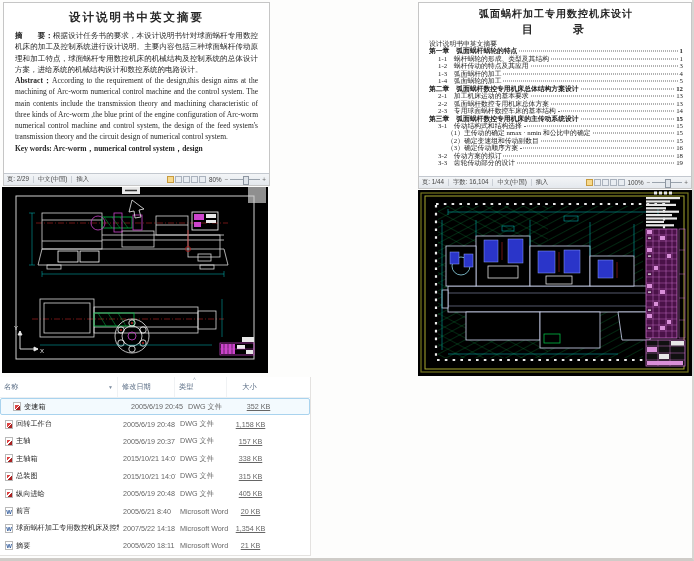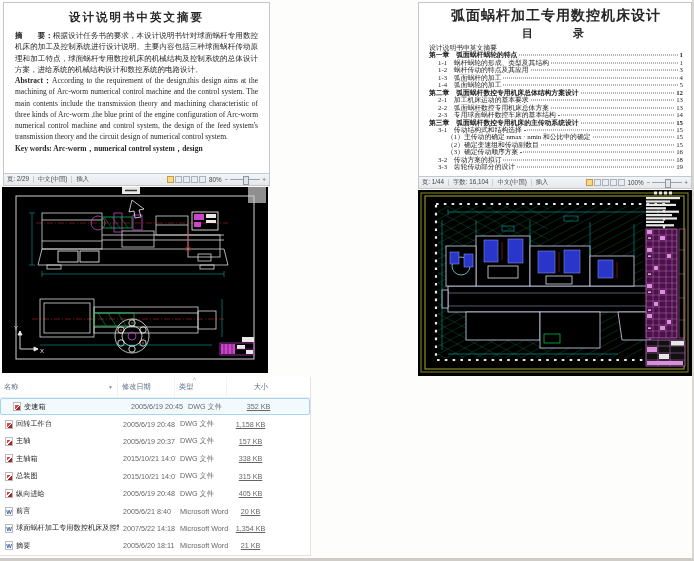--- a/index.html
+++ b/index.html
@@ -26,21 +26,21 @@
   #doc1{left:3px;top:2px;width:267px;height:184px;}
   #doc1 .word-page{padding:5px 11px 0 11px;}
   #doc1 h1{margin:2px 0 5px;font-size:11.5px;text-align:center;letter-spacing:2px;font-weight:bold;}
   #doc1 p{margin:0;font-size:7.5px;line-height:1.5;text-align:justify;}
   #doc1 .b{font-weight:bold;}
   #doc1 .kw{margin-top:1px;}
 
   
   #doc2{left:418px;top:2px;width:274px;height:187px;}
   #doc2 .word-page{padding:4px 8px 0 10px;}
-  #doc2 .doc2-header{font-size:14px;font-weight:bold;text-align:center;letter-spacing:1px;margin-bottom:1px;}
+  #doc2 .doc2-header{font-size:10px;font-weight:bold;text-align:center;letter-spacing:1px;margin-bottom:1px;}
   #doc2 .toc-title{font-size:11px;font-weight:bold;text-align:center;letter-spacing:6px;margin:1px 0 3px;}
   .toc-row{display:flex;align-items:baseline;font-size:6.8px;line-height:7.45px;color:#222;}
   .toc-row .toc-label{white-space:nowrap;}
   .toc-row .toc-dots{flex:1;border-bottom:1px dotted #666;margin:0 2px;transform:translateY(-1.5px);}
   .toc-row .toc-page{white-space:nowrap;}
   .toc-row.chapter{font-weight:bold;}
   .toc-row.sub{padding-left:9px;}
   .toc-row.subsub{padding-left:18px;}
   .toc-row.plain .toc-dots{border-bottom:none;}
 
@@ -53,21 +53,21 @@
   
   #filelist{position:absolute;left:0;top:377px;width:311px;height:179px;background:#fff;
             border-right:1px solid #e4e2e0;border-bottom:1px solid #e4e2e0;box-sizing:border-box;
             font-family:"Liberation Sans",sans-serif;}
   .fl-header{position:relative;display:flex;height:20px;align-items:center;font-size:7.2px;color:#5a6d85;
              border-bottom:1px solid #eceff2;}
   .fl-header .hcell{padding:0 4px;box-sizing:border-box;height:100%;display:flex;align-items:center;border-right:1px solid #f0f2f4;}
   .hc-name{width:118px;justify-content:space-between;}
   .hc-date{width:57px;}
   .hc-type{width:52px;position:relative;}
-  .hc-size{width:45px;justify-content:flex-end;border-right:none!important;}
+  .hc-size{width:45px;justify-content:center;border-right:none!important;}
   .hdr-dropdown{font-size:5px;color:#7d8da0;}
   .sort-chevron{position:absolute;top:-1px;left:18px;font-size:5px;color:#9aa7b5;}
   .fl-row{display:flex;height:17.4px;align-items:center;font-size:7.2px;color:#222;
           border:1px solid transparent;border-radius:2px;box-sizing:border-box;}
   .fl-row.selected{background:#f3fafe;border-color:#a9d3ee;padding-left:8px;}
   .fl-row .cell{padding:0 4px;box-sizing:border-box;white-space:nowrap;overflow:hidden;}
   .c-name{width:118px;display:flex;align-items:center;gap:3px;text-overflow:ellipsis;}
   .c-date{width:57px;color:#666;}
   .c-type{width:52px;color:#666;}
   .c-size{width:45px;color:#666;text-align:center;text-decoration:underline;}

